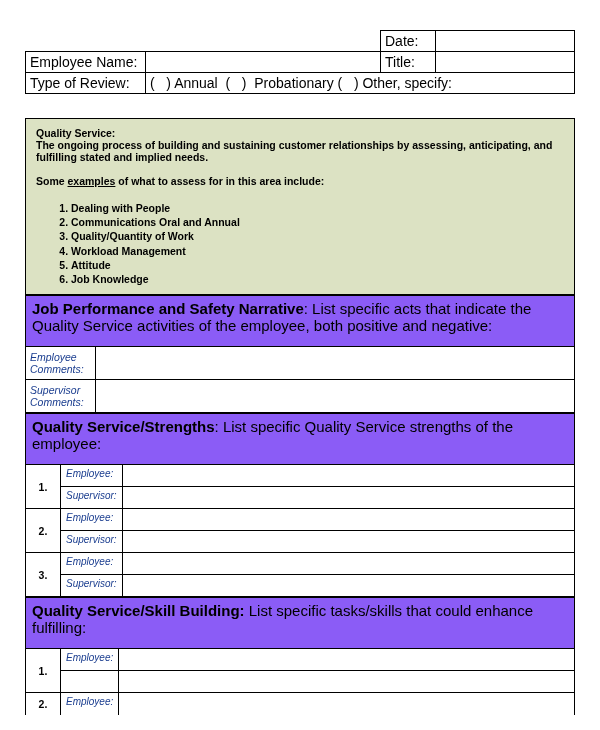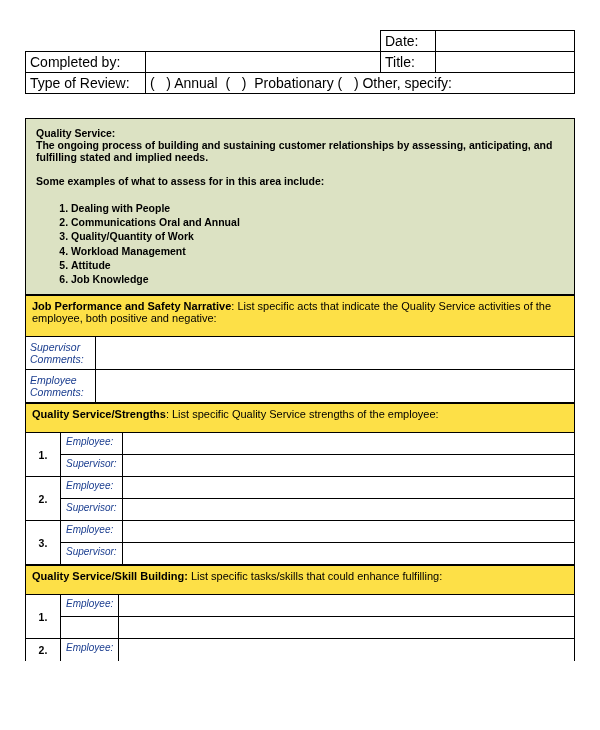--- a/index.html
+++ b/index.html
@@ -19,23 +19,23 @@
   .quality-box {
     background: #dce2c3;
     border: 1px solid #000;
     padding: 8px 10px;
     font-size: 10.5px;
   }
   .quality-box b { font-weight: bold; text-align: center; }
   .quality-box ol { margin-left: 35px; margin-top: 14px; }
   .quality-box ol li { font-weight: bold; line-height: 1.35; }
   .section-header {
-    background: #fde047;
+    background: #8b5cf6;
     padding: 4px 12px 12px 6px;
-    font-size: 11px;
+    font-size: 15px;
   }
   .section-header b { font-weight: bold; }
   .comment-row td { height: 28px; }
   .comment-label {
     width: 70px;
     color: #1a3d8f;
     font-style: italic;
     font-size: 10.5px;
     padding: 4px;
   }
@@ -43,35 +43,35 @@
   .role-col {
     width: 55px;
     color: #1a3d8f;
     font-style: italic;
     font-size: 10px;
     padding: 3px 5px;
     line-height: 1.1;
   }
   .val-col { }
   .numbered-table td { height: 22px; }
-  .u { }
+  .u { text-decoration: underline; }
 </style>
 </head>
 <body>
 
 <table class="header-table">
   <tbody>
       <tr>
     <td class="no-border" style="width:120px"></td>
     <td class="no-border" style="width:235px"></td>
     <td style="width:55px">Date:</td>
     <td></td>
   </tr>
   <tr>
-    <td>Completed by:</td>
+    <td>Employee Name:</td>
     <td></td>
     <td>Title:</td>
     <td></td>
   </tr>
   <tr>
     <td>Type of Review:</td>
     <td colspan="3">
       (&nbsp;&nbsp;&nbsp;) <span>Annual</span> &nbsp;(&nbsp;&nbsp;&nbsp;) &nbsp;<span>Probationary</span> (&nbsp;&nbsp;&nbsp;) <span>Other, specify:</span>
     </td>
   </tr>
@@ -98,25 +98,25 @@
 </div>
 
 <table>
   <tbody>
       <tr>
     <td colspan="2" class="section-header">
       <b>Job Performance and Safety Narrative</b><span>: List specific acts that indicate the Quality Service activities of the employee, both positive and negative:</span>
     </td>
   </tr>
   <tr class="comment-row">
-    <td class="comment-label">Supervisor Comments:</td>
+    <td class="comment-label">Employee Comments:</td>
     <td></td>
   </tr>
   <tr class="comment-row">
-    <td class="comment-label">Employee Comments:</td>
+    <td class="comment-label">Supervisor Comments:</td>
     <td></td>
   </tr>
 </tbody>
   </table>
 
 <table class="numbered-table">
   <tbody>
       <tr>
     <td colspan="3" class="section-header">
       <b>Quality Service/Strengths</b><span>: List specific Quality Service strengths of the employee:</span>

